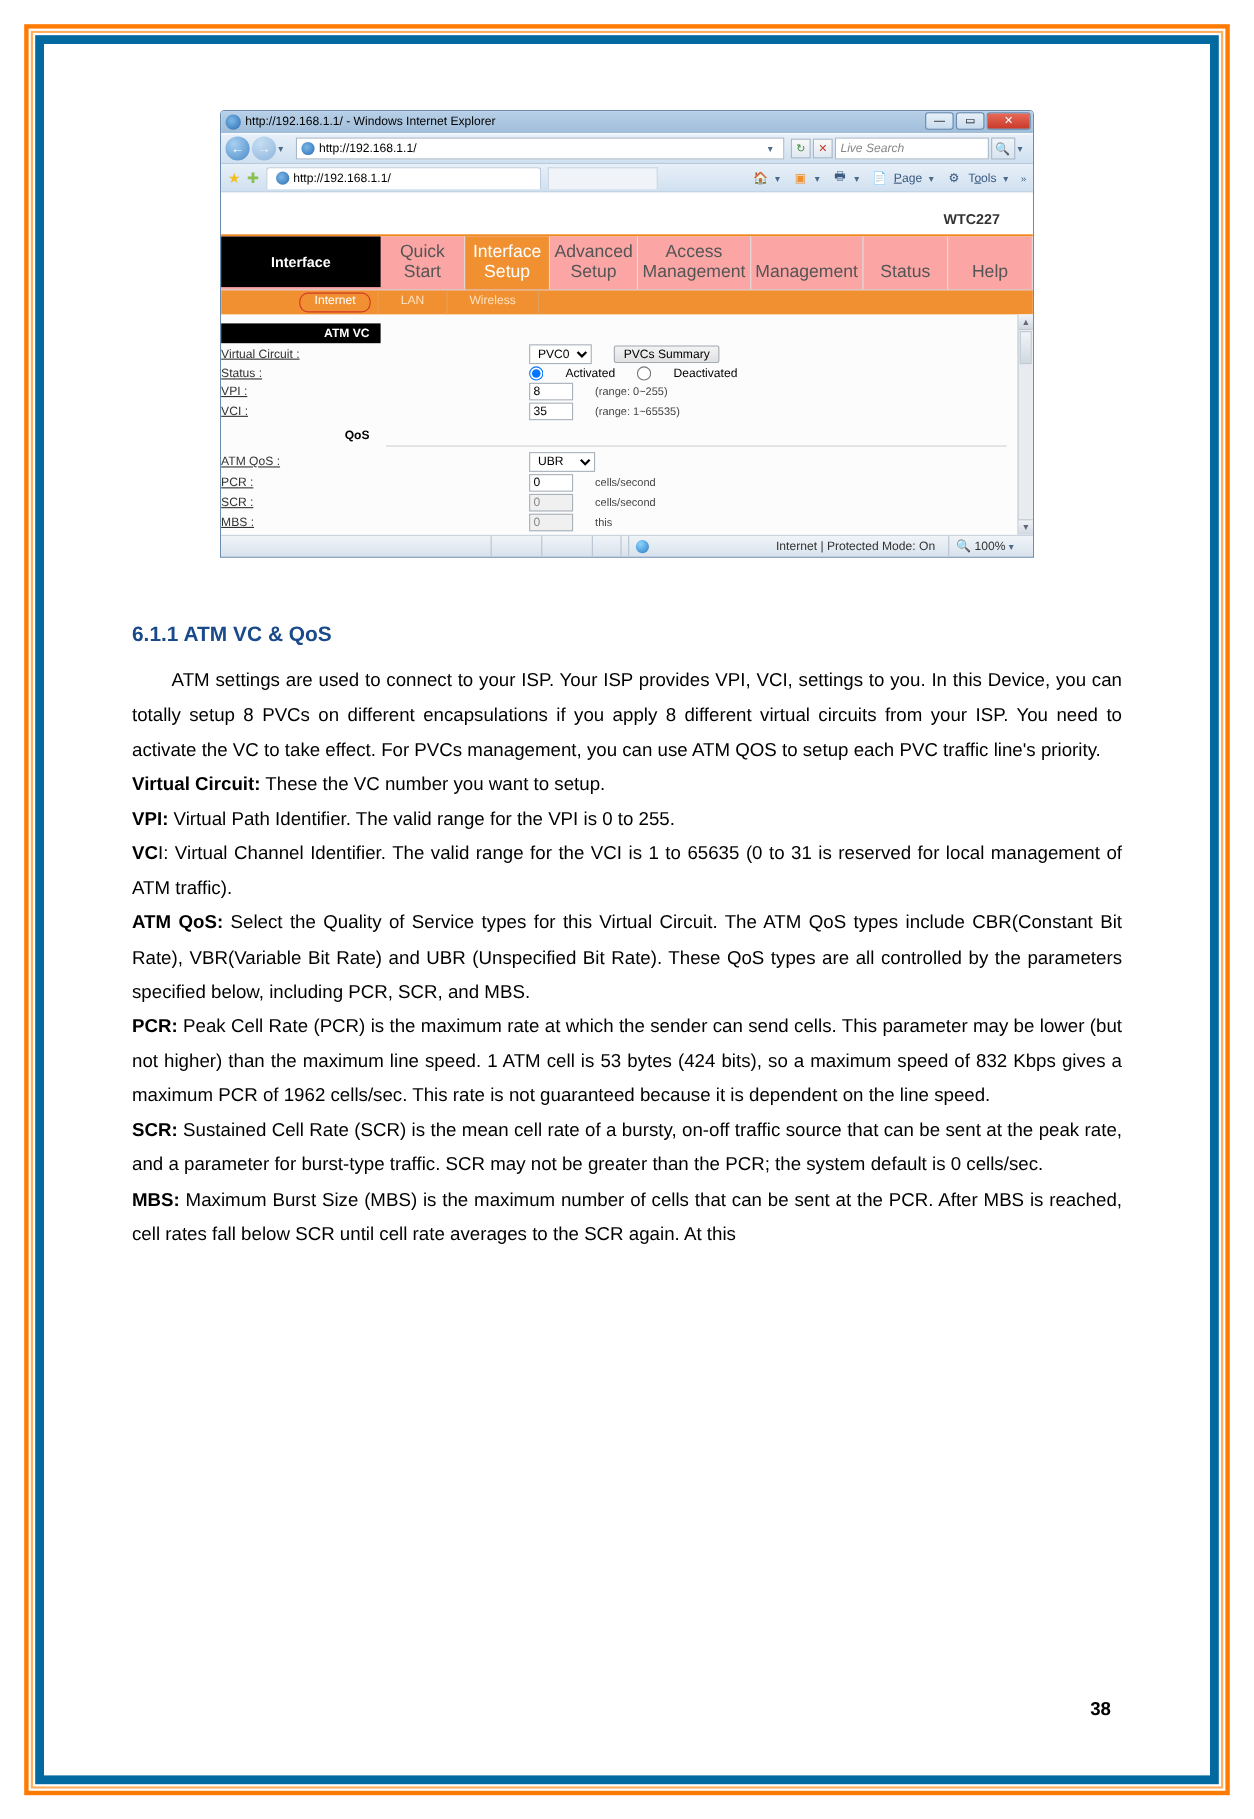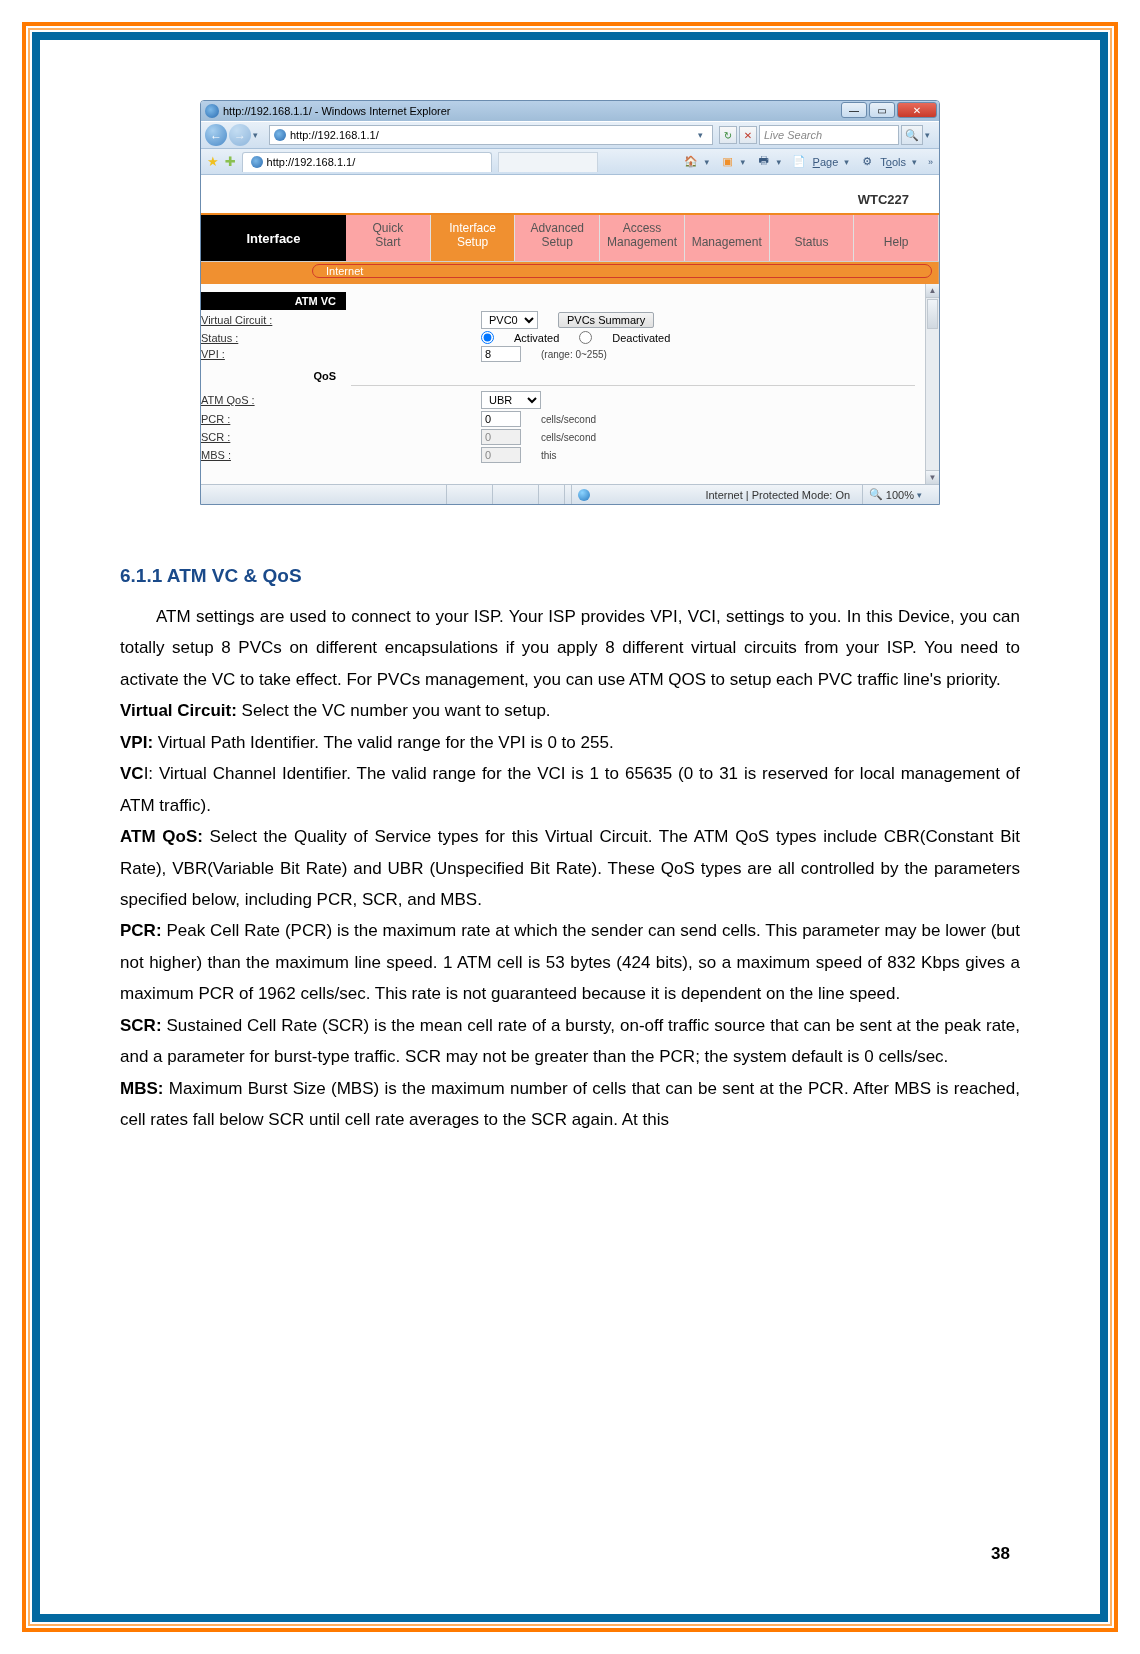--- a/index.html
+++ b/index.html
@@ -176,32 +176,31 @@
     align-items: center;
     justify-content: center;
     font-weight: bold;
     font-size: 13px;
     height: 46px;
   }
   .main-tab {
     flex: 1;
     text-align: center;
     padding: 6px 4px;
-    font-size: 12px;
+    font-size: 16px;
     color: #555;
     border-right: 1px solid #e0e0e0;
   }
   .main-tab.active { background: #f09030; color: #fff; }
 
   .sub-tabs {
     display: flex;
     background: #f09030;
     height: 22px;
-    padding-left: 105px;
-    flex-direction: column;
+    padding-left: 65px;
   }
   .sub-tab {
     padding: 3px 20px;
     color: #ffe0c0;
     font-size: 11px;
     border-right: 1px solid #e0a060;
   }
   .sub-tab.active {
     color: #fff;
     position: relative;
@@ -425,20 +424,27 @@
             <span>Deactivated</span>
           </div>
         </div>
         <div class="form-row">
           <div class="form-label">VPI :</div>
           <div class="form-val">
             <input class="inp" value="8" style="">
             <span class="hint">(range: 0~255)</span>
           </div>
         </div>
+        <div class="form-row">
+          <div class="form-label">VCI :</div>
+          <div class="form-val">
+            <input class="inp" value="35" style="">
+            <span class="hint">(range: 1~65535)</span>
+          </div>
+        </div>
 
         <div class="section-bar sub">QoS</div>
         <div style="border-top:1px solid #d0d0d0; margin: 0 10px 4px 150px;"></div>
 
         <div class="form-row">
           <div class="form-label">ATM QoS :</div>
           <div class="form-val">
             <select class="sel" style="width:60px;"><option>UBR</option></select>
           </div>
         </div>
@@ -484,21 +490,21 @@
         <span style="color:#5a8ac0;">🔍</span>
         <span>100%</span>
         <span class="drop-tiny">▾</span>
       </div>
     </div>
   </div>
 
   <div class="doc-heading">6.1.1 ATM VC &amp; QoS</div>
   <div class="doc-body">
     <p class="indent">ATM settings are used to connect to your ISP. Your ISP provides VPI, VCI, settings to you. In this Device, you can totally setup 8 PVCs on different encapsulations if you apply 8 different virtual circuits from your ISP. You need to activate the VC to take effect. For PVCs management, you can use ATM QOS to setup each PVC traffic line's priority.</p>
-    <p><b>Virtual Circuit:</b><span> Select the VC number you want to setup.</span></p>
+    <p><b>Virtual Circuit:</b><span> These the VC number you want to setup.</span></p>
     <p><b>VPI:</b><span> Virtual Path Identifier. The valid range for the VPI is 0 to 255.</span></p>
     <p><b>VC</b><span>I: Virtual Channel Identifier. The valid range for the VCI is 1 to 65635 (0 to 31 is reserved for local management of ATM traffic).</span></p>
     <p><b>ATM QoS:</b><span> Select the Quality of Service types for this Virtual Circuit. The ATM QoS types include CBR(Constant Bit Rate), VBR(Variable Bit Rate) and UBR (Unspecified Bit Rate). These QoS types are all controlled by the parameters specified below, including PCR, SCR, and MBS.</span></p>
     <p><b>PCR:</b><span> Peak Cell Rate (PCR) is the maximum rate at which the sender can send cells. This parameter may be lower (but not higher) than the maximum line speed. 1 ATM cell is 53 bytes (424 bits), so a maximum speed of 832 Kbps gives a maximum PCR of 1962 cells/sec. This rate is not guaranteed because it is dependent on the line speed.</span></p>
     <p><b>SCR:</b><span> Sustained Cell Rate (SCR) is the mean cell rate of a bursty, on-off traffic source that can be sent at the peak rate, and a parameter for burst-type traffic. SCR may not be greater than the PCR; the system default is 0 cells/sec.</span></p>
     <p><b>MBS:</b><span> Maximum Burst Size (MBS) is the maximum number of cells that can be sent at the PCR. After MBS is reached, cell rates fall below SCR until cell rate averages to the SCR again. At this</span></p>
   </div>
 
   <div class="page-num">38</div>
 

